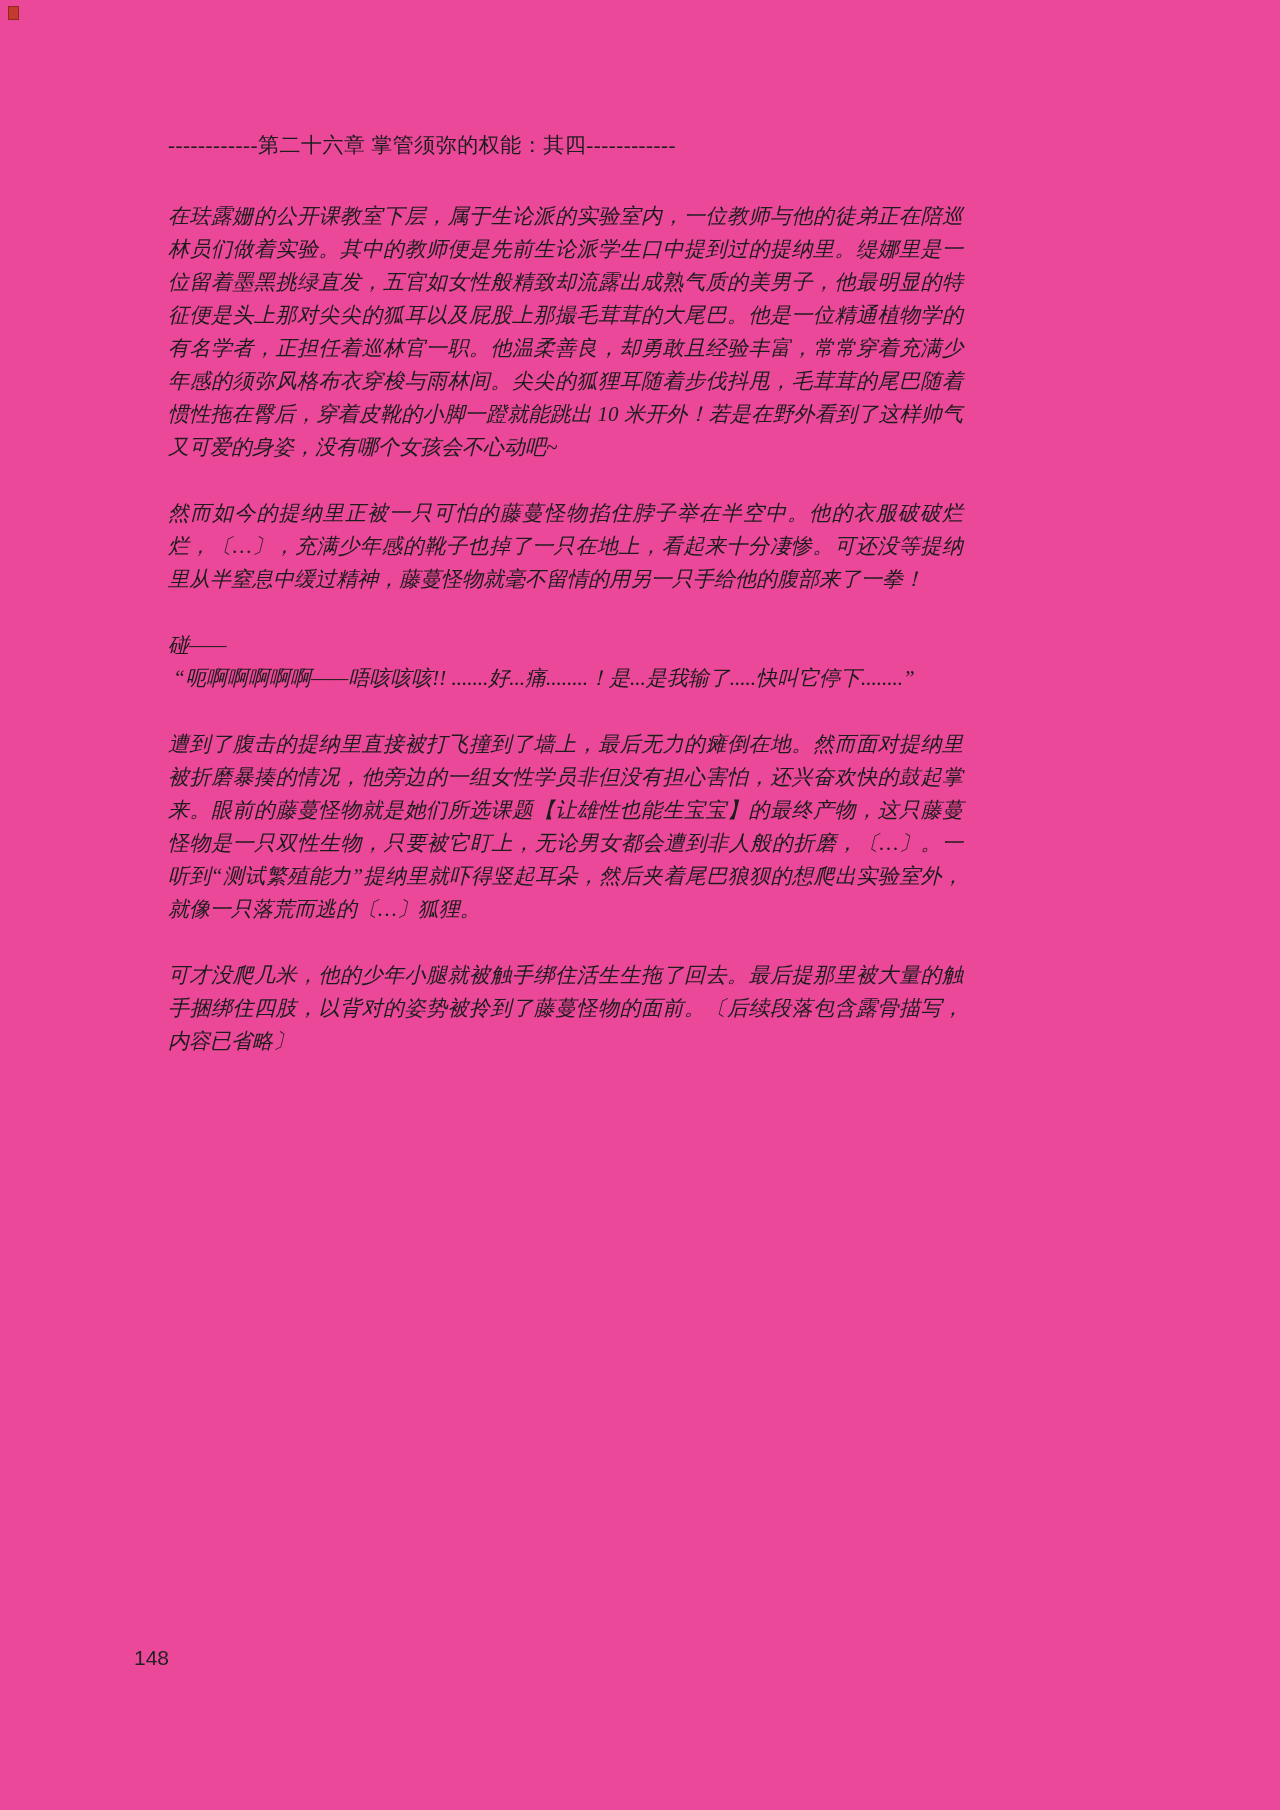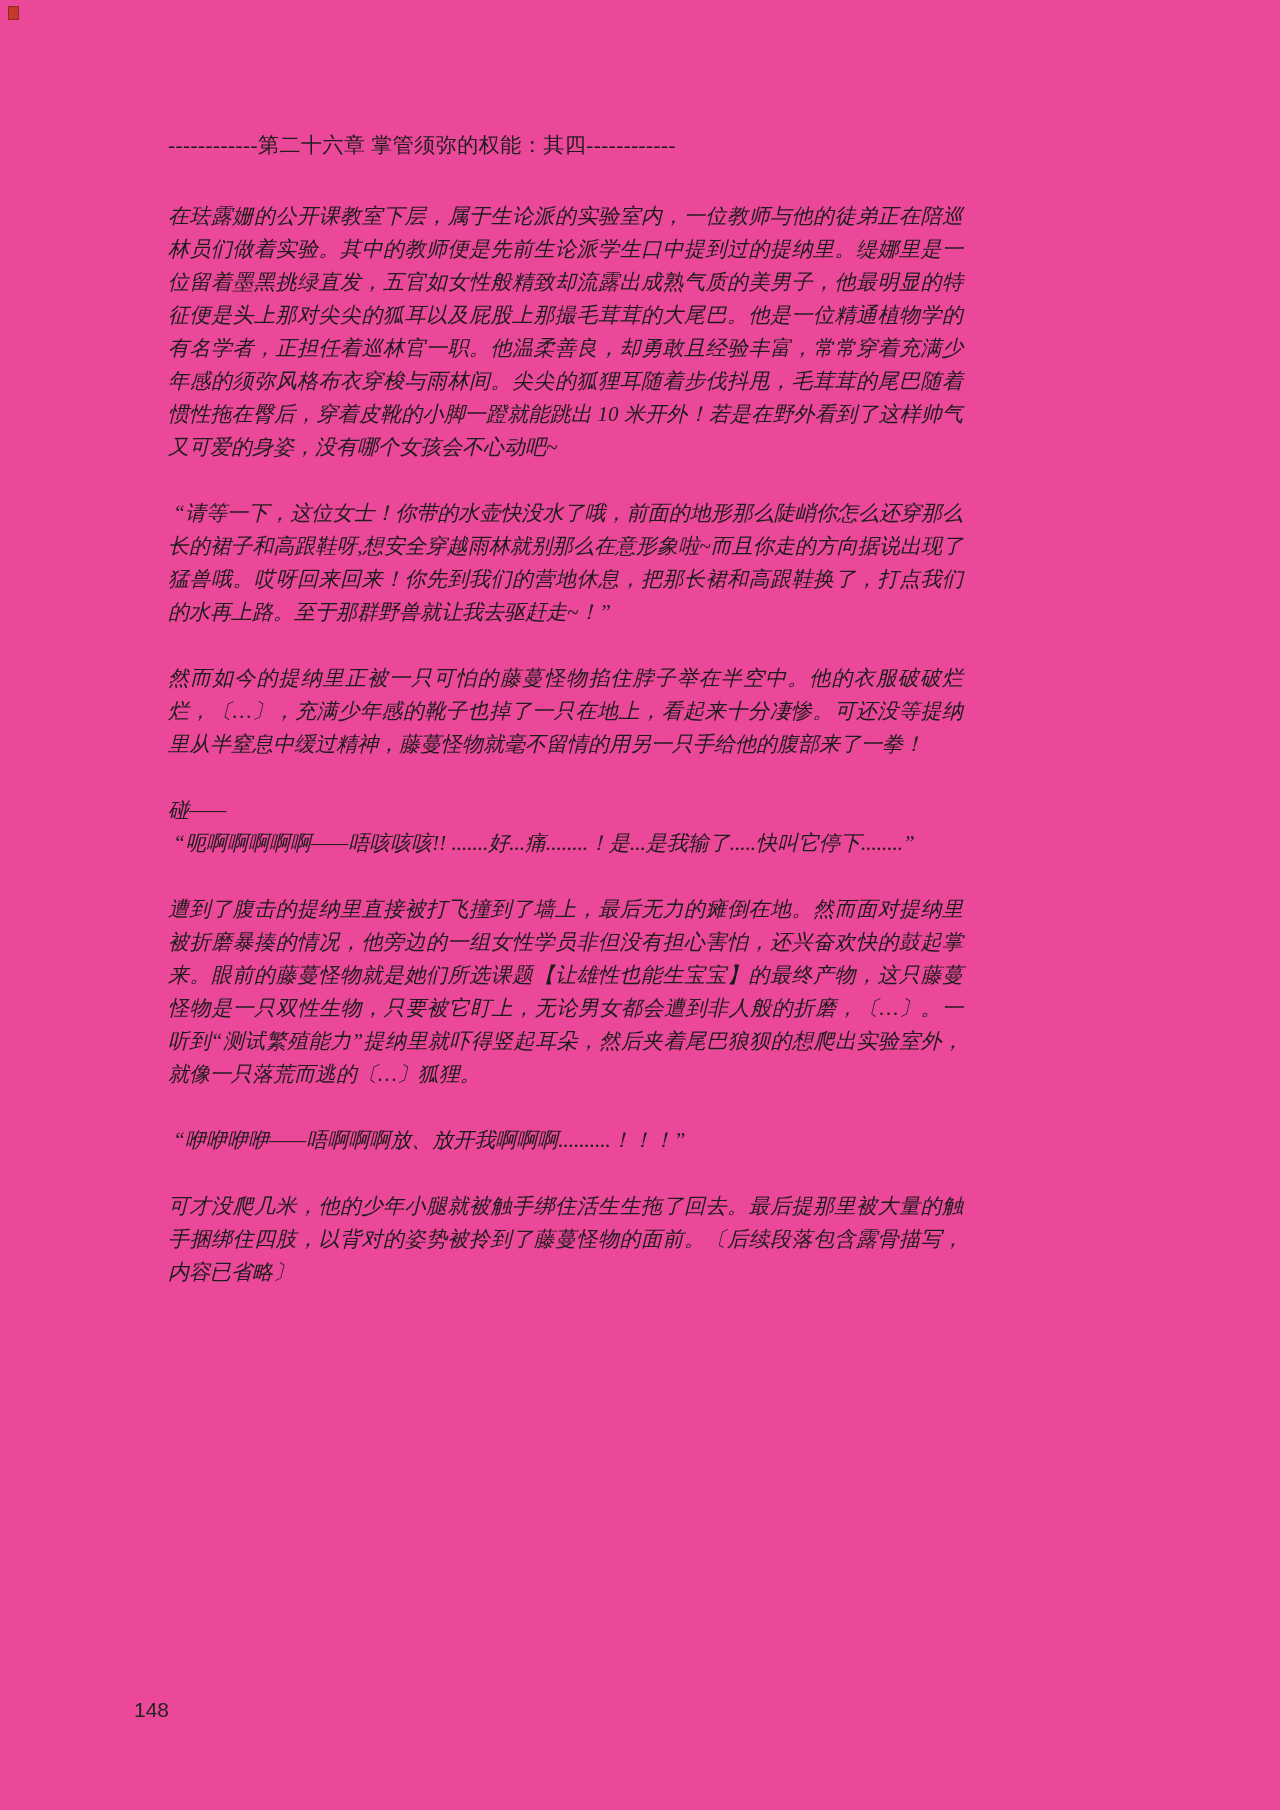--- a/index.html
+++ b/index.html
@@ -43,38 +43,36 @@
     line-height: 33px;
     margin: 0 0 33px 0;
     text-align: justify;
     white-space: pre-wrap;
     word-break: break-all;
     font-style: italic;
   }
   .page-number {
     position: absolute;
     left: 134px;
-    top: 1698px;
+    top: 1646px;
     font-size: 21px;
     font-family: "Liberation Sans", "DejaVu Sans", sans-serif;
     color: #222222;
   }
 </style>
 </head>
 <body>
 
 <div class="page">
   <div class="corner-mark"></div>
   <div class="content">
     <h1 class="chapter-title">------------第二十六章 掌管须弥的权能：其四------------</h1>
     <div id="body-text">
         <p class="para">在珐露姗的公开课教室下层，属于生论派的实验室内，一位教师与他的徒弟正在陪巡林员们做着实验。其中的教师便是先前生论派学生口中提到过的提纳里。缇娜里是一位留着墨黑挑绿直发，五官如女性般精致却流露出成熟气质的美男子，他最明显的特征便是头上那对尖尖的狐耳以及屁股上那撮毛茸茸的大尾巴。他是一位精通植物学的有名学者，正担任着巡林官一职。他温柔善良，却勇敢且经验丰富，常常穿着充满少年感的须弥风格布衣穿梭与雨林间。尖尖的狐狸耳随着步伐抖甩，毛茸茸的尾巴随着惯性拖在臀后，穿着皮靴的小脚一蹬就能跳出 10 米开外！若是在野外看到了这样帅气又可爱的身姿，没有哪个女孩会不心动吧~</p>
-        <p class="para"> “请等一下，这位女士！你带的水壶快没水了哦，前面的地形那么陡峭你怎么还穿那么长的裙子和高跟鞋呀,想安全穿越雨林就别那么在意形象啦~而且你走的方向据说出现了猛兽哦。哎呀回来回来！你先到我们的营地休息，把那长裙和高跟鞋换了，打点我们的水再上路。至于那群野兽就让我去驱赶走~！”</p>
         <p class="para">然而如今的提纳里正被一只可怕的藤蔓怪物掐住脖子举在半空中。他的衣服破破烂烂，〔…〕，充满少年感的靴子也掉了一只在地上，看起来十分凄惨。可还没等提纳里从半窒息中缓过精神，藤蔓怪物就毫不留情的用另一只手给他的腹部来了一拳！</p>
         <p class="para">碰——
  “呃啊啊啊啊啊——唔咳咳咳!! .......好...痛........！是...是我输了.....快叫它停下........”</p>
         <p class="para">遭到了腹击的提纳里直接被打飞撞到了墙上，最后无力的瘫倒在地。然而面对提纳里被折磨暴揍的情况，他旁边的一组女性学员非但没有担心害怕，还兴奋欢快的鼓起掌来。眼前的藤蔓怪物就是她们所选课题【让雄性也能生宝宝】的最终产物，这只藤蔓怪物是一只双性生物，只要被它盯上，无论男女都会遭到非人般的折磨，〔…〕。一听到“测试繁殖能力”提纳里就吓得竖起耳朵，然后夹着尾巴狼狈的想爬出实验室外，就像一只落荒而逃的〔…〕狐狸。</p>
-        <p class="para"> “咿咿咿咿——唔啊啊啊放、放开我啊啊啊..........！！！”</p>
         <p class="para">可才没爬几米，他的少年小腿就被触手绑住活生生拖了回去。最后提那里被大量的触手捆绑住四肢，以背对的姿势被拎到了藤蔓怪物的面前。〔后续段落包含露骨描写，内容已省略〕</p>
       </div>
   </div>
   <div class="page-number">148</div>
 </div>
 
 </body></html>

